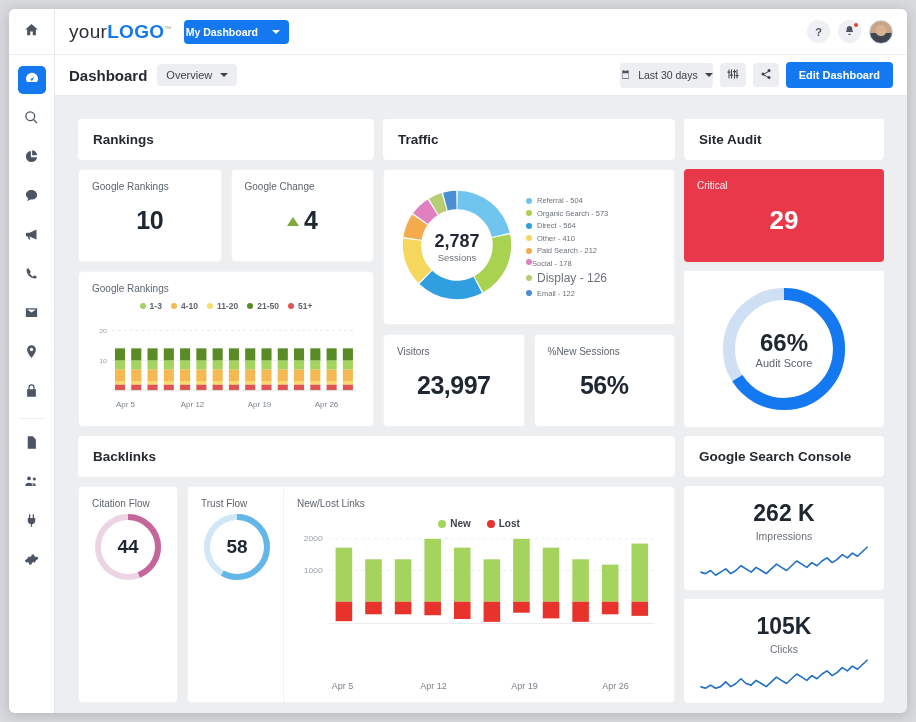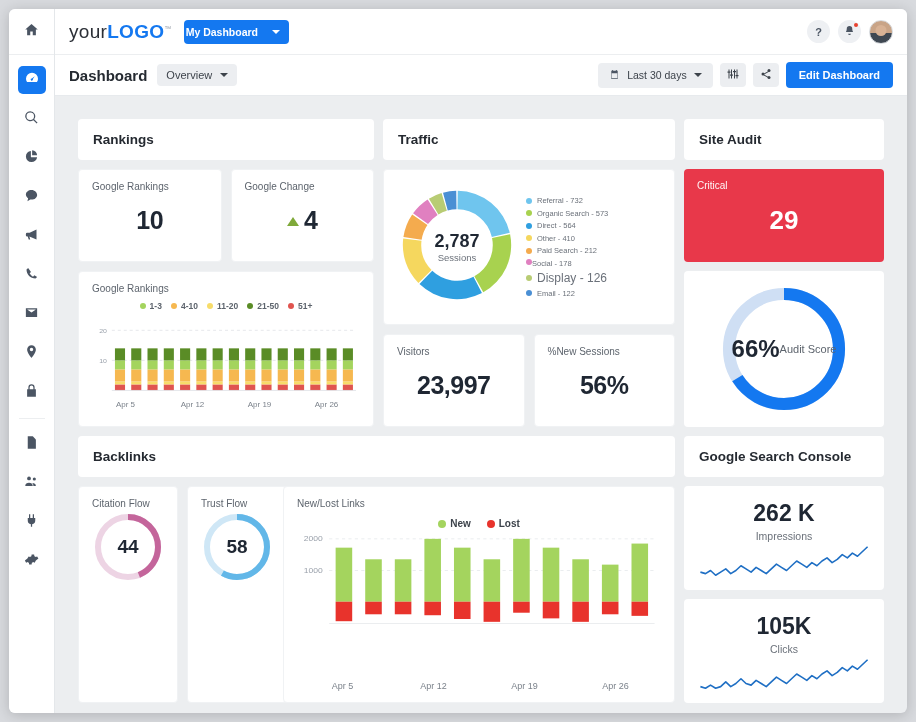--- a/index.html
+++ b/index.html
@@ -97,21 +97,21 @@
   }
   .page-title { font-size: 15px; font-weight: 700; color: #252a31; }
   .gray-pill {
     margin-left: 10px; background: #eceef1; color: #3d434b;
     font-size: 11px; padding: 5px 9px; border-radius: 4px;
     display: flex; align-items: center; gap: 8px; cursor: pointer;
   }
   .subbar-right { margin-left: auto; display: flex; align-items: center; gap: 7px; }
   .date-pill {
     background: #eceef1; color: #3d434b; font-size: 10.5px;
-    padding: 6px 11px; border-radius: 4px;
+    padding: 6px 0; border-radius: 4px;
     display: flex; align-items: center; gap: 7px; cursor: pointer;
   }
   .date-pill svg { width: 11px; height: 11px; fill: #4b5563; }
   .icon-pill {
     background: #eceef1; width: 26px; height: 24px; border-radius: 4px;
     display: flex; align-items: center; justify-content: center; cursor: pointer;
   }
   .icon-pill svg { width: 12px; height: 12px; fill: #3d434b; }
   .edit-btn {
     background: #1478f0; color: #fff; font-size: 11px; font-weight: 700;
@@ -497,21 +497,21 @@
                   <path d="M47.09371189180704,11.694433785863595A50,50 0 0 1 59.301890983042725,10.004873799534785L59.5392480488082,27.003216707692957A33,33 0 0 0 51.481849848592645,28.11832629866997Z" fill="#4a8fd4"></path>
                 </svg>
               <div style="position:absolute;inset:0;display:flex;flex-direction:column;align-items:center;justify-content:center;">
                 <div style="font-size:18px;font-weight:700;color:#1f2733;">2,787</div>
                 <div style="font-size:9.5px;color:#6b717a;">Sessions</div>
               </div>
             </div>
             <div style="flex:1;padding-left:4px;" id="donut-legend">
                 <div style="display: flex; align-items: center; gap: 5px; margin: 3.5px 0px; font-size: 7.5px; color: rgb(107, 113, 122);">
                   <i class="dot" style="background:#6fc5ee;flex-shrink:0"></i>
-                  <span>Referral - 732</span>
+                  <span>Referral - 504</span>
                 </div>
                 <div style="display: flex; align-items: center; gap: 5px; margin: 3.5px 0px; font-size: 7.5px; color: rgb(107, 113, 122);">
                   <i class="dot" style="background:#a8d24f;flex-shrink:0"></i>
                   <span>Organic Search - 573</span>
                 </div>
                 <div style="display: flex; align-items: center; gap: 5px; margin: 3.5px 0px; font-size: 7.5px; color: rgb(107, 113, 122);">
                   <i class="dot" style="background:#2f9fe0;flex-shrink:0"></i>
                   <span>Direct - 564</span>
                 </div>
                 <div style="display: flex; align-items: center; gap: 5px; margin: 3.5px 0px; font-size: 7.5px; color: rgb(107, 113, 122);">
@@ -556,21 +556,21 @@
             <div class="t-label">Critical</div>
             <div class="t-num">29</div>
           </div>
         </div>
         <div class="gauge-card">
           <div style="position:relative;width:132px;height:132px;">
             <svg viewBox="0 0 120 120" style="width:132px;height:132px" id="audit-gauge">
                 <circle cx="60" cy="60" r="50" fill="none" stroke="#cfdff4" stroke-width="11"></circle>
                 <circle cx="60" cy="60" r="50" fill="none" stroke="#1478f0" stroke-width="11" stroke-dasharray="207.34511513692635 314.1592653589793" transform="rotate(-90 60 60)"></circle>
               </svg>
-            <div style="position:absolute;inset:0;display:flex;flex-direction:row;align-items:center;justify-content:center;">
+            <div style="position:absolute;inset:0;display:flex;flex-direction:column;align-items:center;justify-content:center;">
               <div style="font-size:24px;font-weight:700;color:#1f2733;">66%</div>
               <div style="font-size:11px;color:#5d646d;">Audit Score</div>
             </div>
           </div>
         </div>
       </div>
 
       <div class="col" style="grid-column:1 / span 2;">
         <div class="panel-head">Backlinks</div>
         <div style="display:flex;gap:9px;flex:1;min-height:0;">

